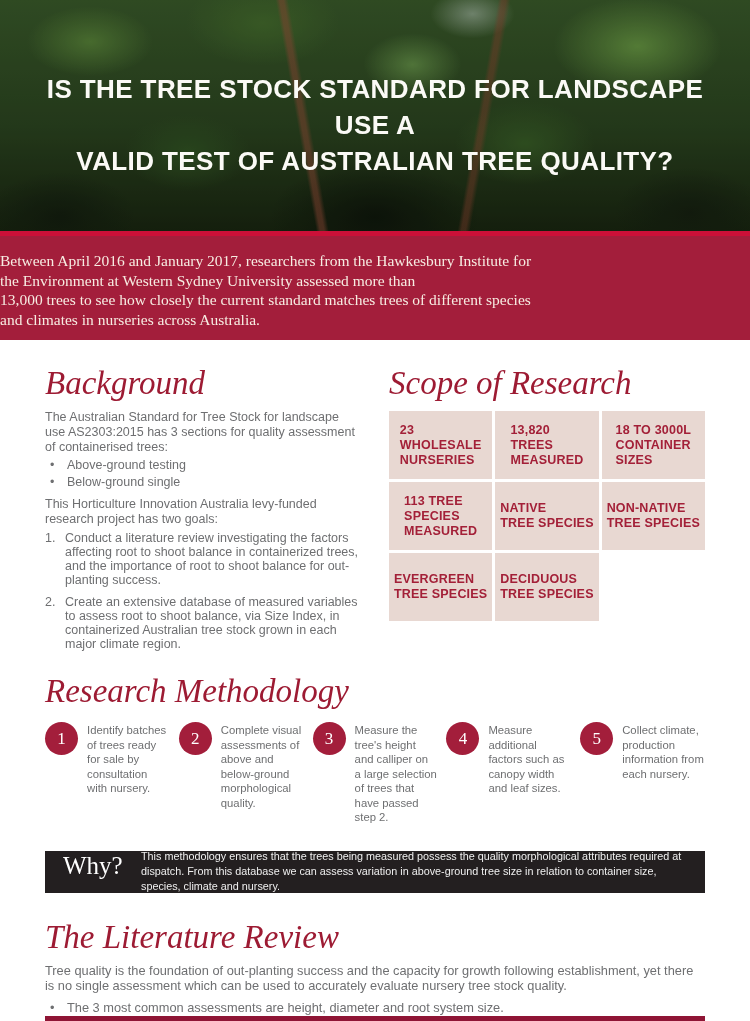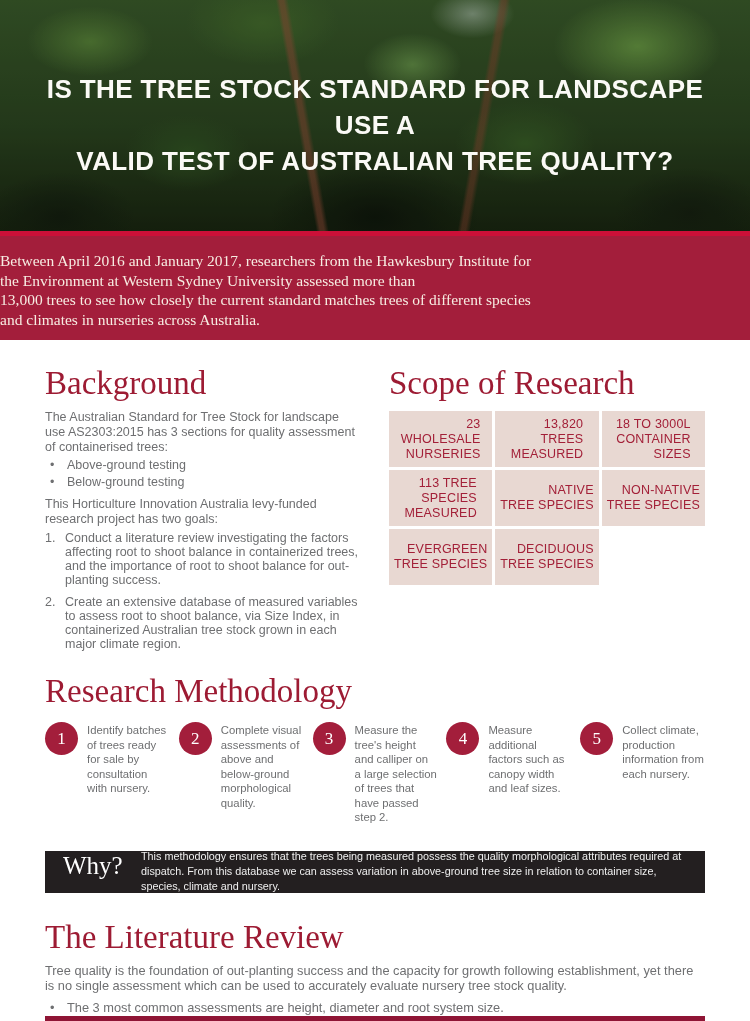--- a/index.html
+++ b/index.html
@@ -60,20 +60,21 @@
 
   
   .content { padding: 0 45px; }
 
   h2.section-heading {
     font-family: "Liberation Serif", serif;
     font-weight: normal;
     color: #9d1b33;
     font-size: 33px;
     line-height: 36px;
+    font-style: italic;
   }
 
   .columns { display: flex; margin-top: 25px; }
   .col-left { width: 315px; margin-right: 15px; }
   .col-right { width: 316px; margin-left: 14px; }
 
   .body-text {
     color: #6e6f71;
     font-size: 12.5px;
     line-height: 15px;
@@ -102,27 +103,27 @@
 
   
   .scope-grid {
     margin-top: 10px;
     display: grid;
     grid-template-columns: repeat(3, 1fr);
     gap: 3px;
   }
   .scope-box {
     background: #e8d8d2;
-    height: 56px;
+    height: 68px;
     display: flex;
     align-items: center;
     justify-content: center;
-    text-align: right;
+    text-align: left;
     color: #a32038;
-    font-weight: normal;
+    font-weight: bold;
     font-size: 12.5px;
     line-height: 15px;
     letter-spacing: .2px;
     white-space: pre-line;
     padding: 4px;
   }
 
   
   .methodology-heading { margin-top: 14px; }
   .steps { display: flex; gap: 9px; margin-top: 13px; }
@@ -214,21 +215,21 @@
     <div class="col-left">
       <h2 class="section-heading">Background</h2>
       <p class="body-text p1">The Australian Standard for Tree Stock for landscape use AS2303:2015 has 3 sections for quality assessment of containerised trees:</p>
       <div class="dot-list">
         <div class="dot-item">
           <span class="dot"></span>
           <span>Above-ground testing</span>
         </div>
         <div class="dot-item">
           <span class="dot"></span>
-          <span>Below-ground testing</span>
+          <span>Below-ground single</span>
         </div>
       </div>
       <p class="body-text p2">This Horticulture Innovation Australia levy-funded research project has two goals:</p>
       <div class="num-list">
         <div class="num-item">
           <span class="num">1.</span>
           <span>Conduct a literature review investigating the factors affecting root to shoot balance in containerized trees, and the importance of root to shoot balance for out-planting success.</span>
         </div>
         <div class="num-item">
           <span class="num">2.</span>

